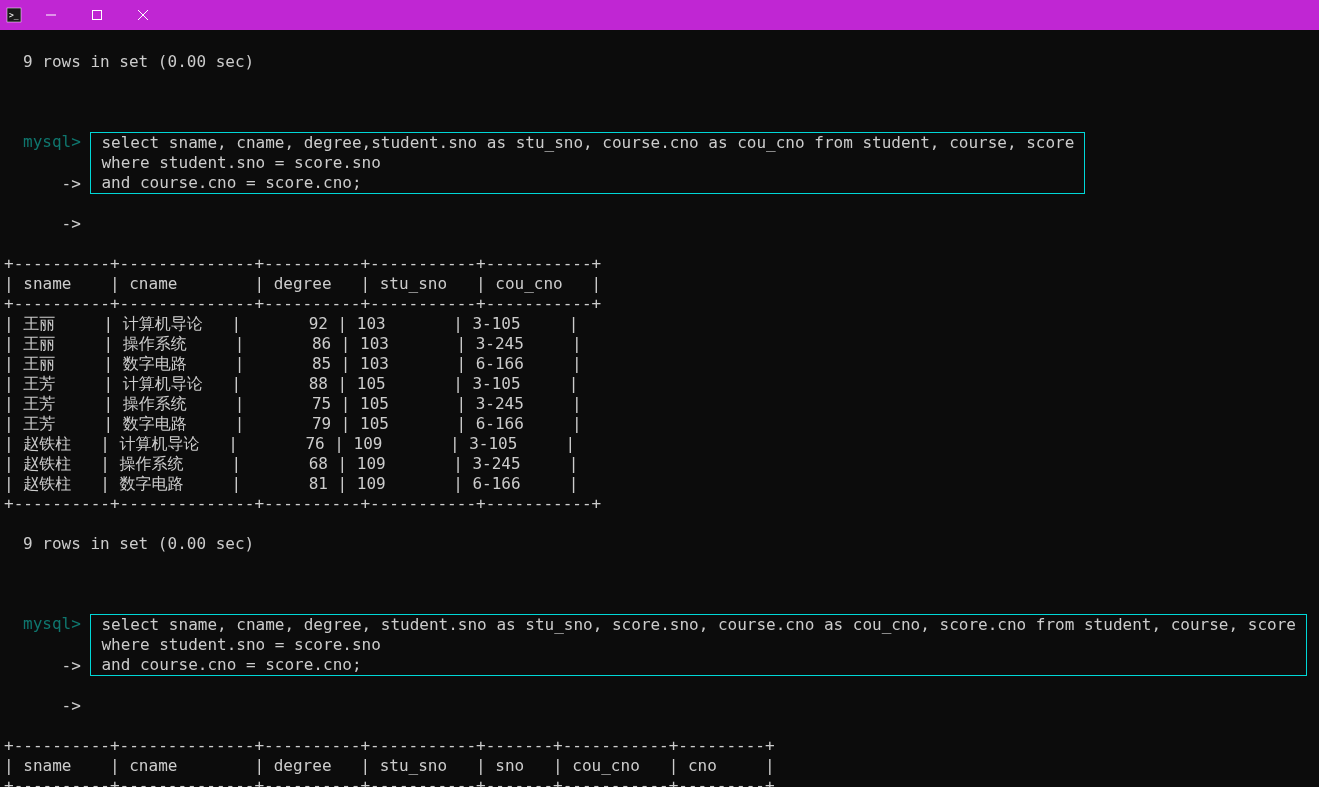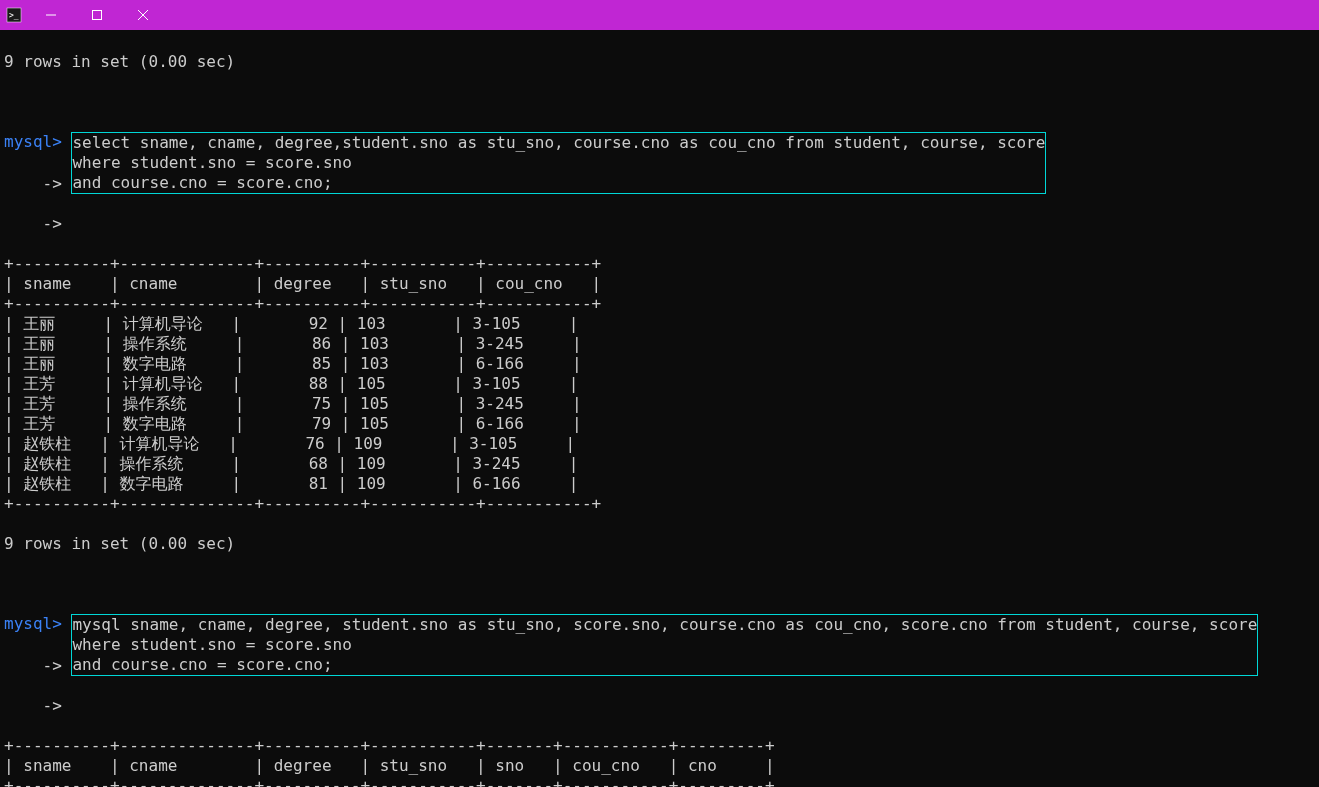--- a/index.html
+++ b/index.html
@@ -39,27 +39,27 @@
     display: flex;
     align-items: center;
     justify-content: center;
     color: #ffffff;
   }
   .terminal {
     padding: 2px 4px;
     white-space: pre;
     font-family: "NSimSun", "SimSun", "Consolas", monospace;
   }
-  .line { white-space: pre; }
-  .prompt { color: #3b82f6; }
+  .line { white-space: pre; margin-left: 19px; }
+  .prompt { color: #0f766e; }
   .boxed {
     display: inline-block;
     border: 1px solid #00d7d7;
     color: #cccccc;
-    padding: 0 0;
+    padding: 0 10px;
     vertical-align: top;
   }
   .tbl { color: #cccccc; }
 </style>
 </head>
 <body>
 
 <div class="titlebar">
   <span class="icon">
     <svg width="16" height="16" viewBox="0 0 16 16">
@@ -103,21 +103,21 @@
 | 王丽     | 数字电路     |       85 | 103       | 6-166     |
 | 王芳     | 计算机导论   |       88 | 105       | 3-105     |
 | 王芳     | 操作系统     |       75 | 105       | 3-245     |
 | 王芳     | 数字电路     |       79 | 105       | 6-166     |
 | 赵铁柱   | 计算机导论   |       76 | 109       | 3-105     |
 | 赵铁柱   | 操作系统     |       68 | 109       | 3-245     |
 | 赵铁柱   | 数字电路     |       81 | 109       | 6-166     |
 +----------+--------------+----------+-----------+-----------+</div>
 <div class="line">9 rows in set (0.00 sec)</div>
 <div class="line"> </div>
-<div class="line"><span class="prompt">mysql&gt;</span> <span class="boxed" id="q2box"><span>mysql sname, cname, degree, student.sno as stu_sno, score.sno, course.cno as cou_cno, score.cno from student, course, score</span>
+<div class="line"><span class="prompt">mysql&gt;</span> <span class="boxed" id="q2box"><span>select sname, cname, degree, student.sno as stu_sno, score.sno, course.cno as cou_cno, score.cno from student, course, score</span>
 <span>where student.sno = score.sno</span>
 <span>and course.cno = score.cno;</span></span></div>
 <div class="line" style="margin-top:-40px">    -&gt;</div>
 <div class="line">    -&gt;</div>
 <div id="table2" class="tbl">+----------+--------------+----------+-----------+-------+-----------+---------+
 | sname    | cname        | degree   | stu_sno   | sno   | cou_cno   | cno     |
 +----------+--------------+----------+-----------+-------+-----------+---------+
 | 王丽     | 计算机导论   |       92 | 103       | 103   | 3-105     | 3-105   |
 | 王丽     | 操作系统     |       86 | 103       | 103   | 3-245     | 3-245   |
 | 王丽     | 数字电路     |       85 | 103       | 103   | 6-166     | 6-166   |

